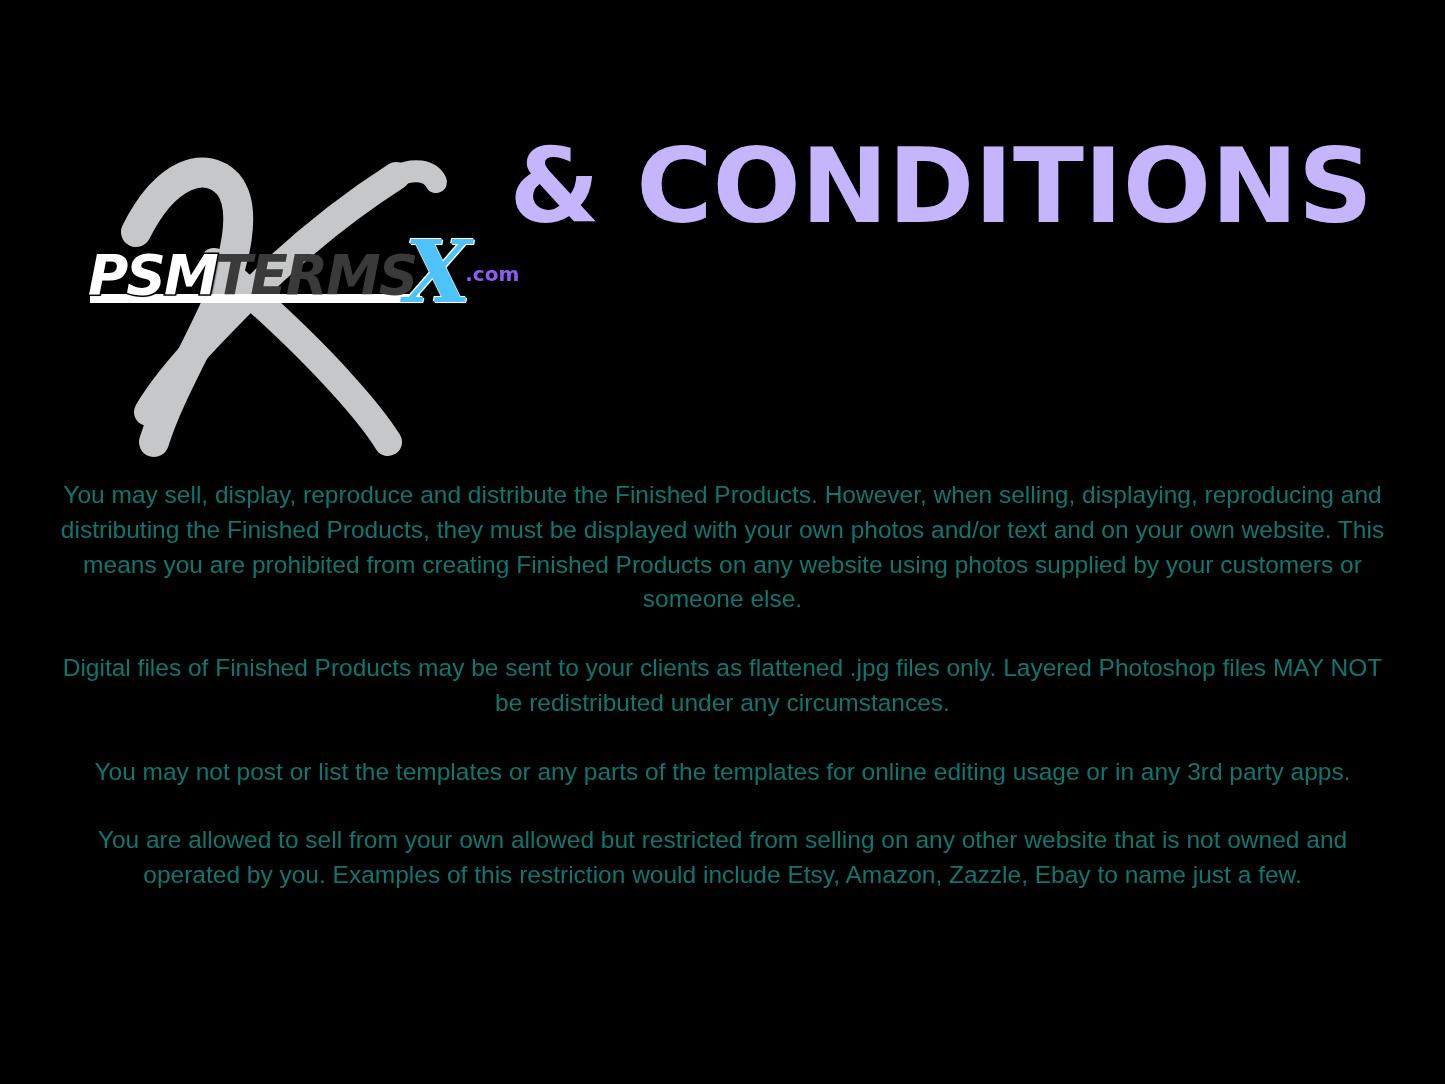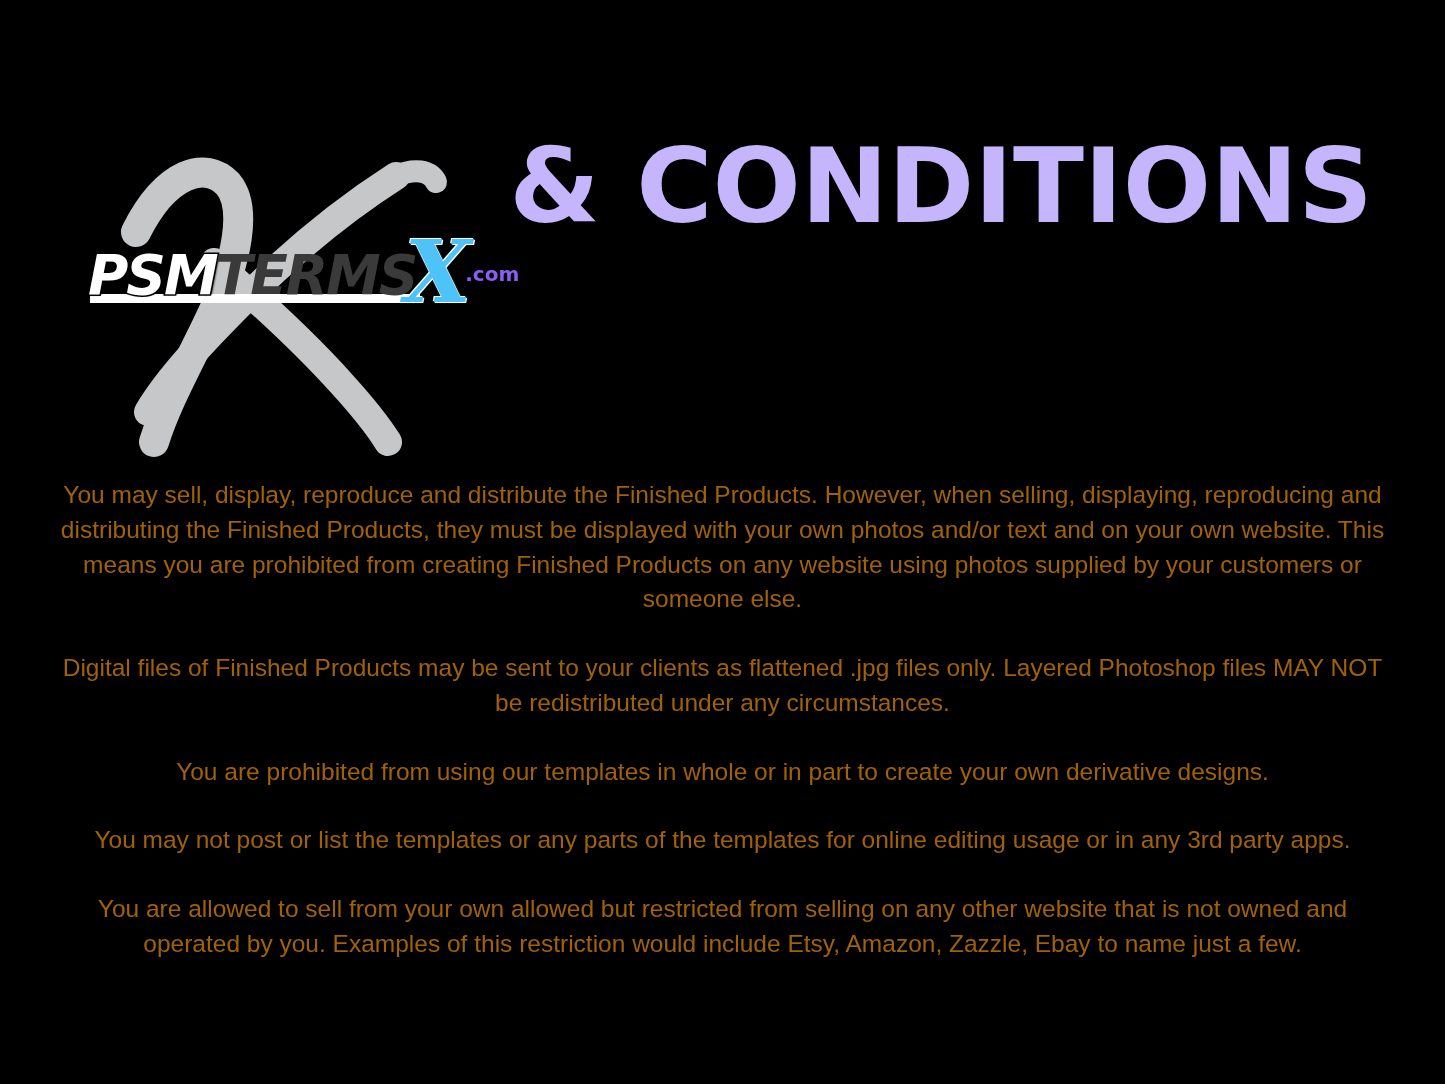--- a/index.html
+++ b/index.html
@@ -141,21 +141,21 @@
     position: absolute;
     left: 58px;
     right: 58px;
     top: 478px;
     text-align: center;
   }
   .para {
     font-family: "Liberation Sans", sans-serif;
     font-size: 24.5px;
     line-height: 1.42;
-    color: #a16207;
+    color: #0f766e;
     margin: 0 0 34px 0;
   }
   .para:last-child {
     margin-bottom: 0;
   }
   .para.p2 { margin-bottom: 34px; }
 </style>
 </head>
 <body>
 
@@ -181,18 +181,17 @@
     </div>
 
     <div class="title-block">
       <h2 class="title-sub">&amp; CONDITIONS</h2>
     </div>
   </div>
 
   <div class="body-copy">
     <p class="para p1">You may sell, display, reproduce and distribute the Finished Products. However, when selling, displaying, reproducing and distributing the Finished Products, they must be displayed with your own photos and/or text and on your own website. This means you are prohibited from creating Finished Products on any website using photos supplied by your customers or someone else.</p>
     <p class="para p2">Digital files of Finished Products may be sent to your clients as flattened .jpg files only. Layered Photoshop files MAY NOT be redistributed under any circumstances.</p>
-    <p class="para p3">You are prohibited from using our templates in whole or in part to create your own derivative designs.</p>
     <p class="para p4">You may not post or list the templates or any parts of the templates for online editing usage or in any 3rd party apps.</p>
     <p class="para p5">You are allowed to sell from your own allowed but restricted from selling on any other website that is not owned and operated by you. Examples of this restriction would include Etsy, Amazon, Zazzle, Ebay to name just a few.</p>
   </div>
 
 </div>
 
 </body></html>

